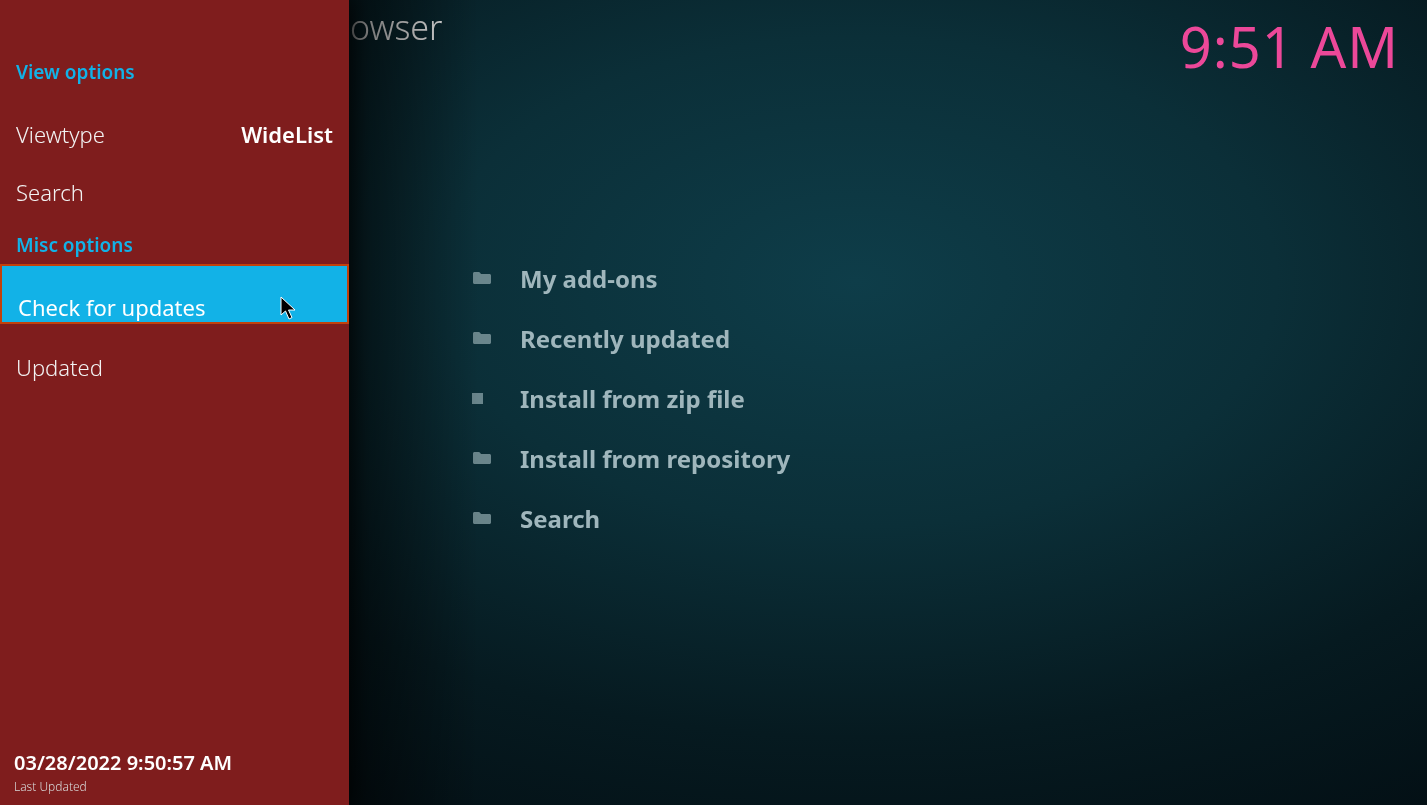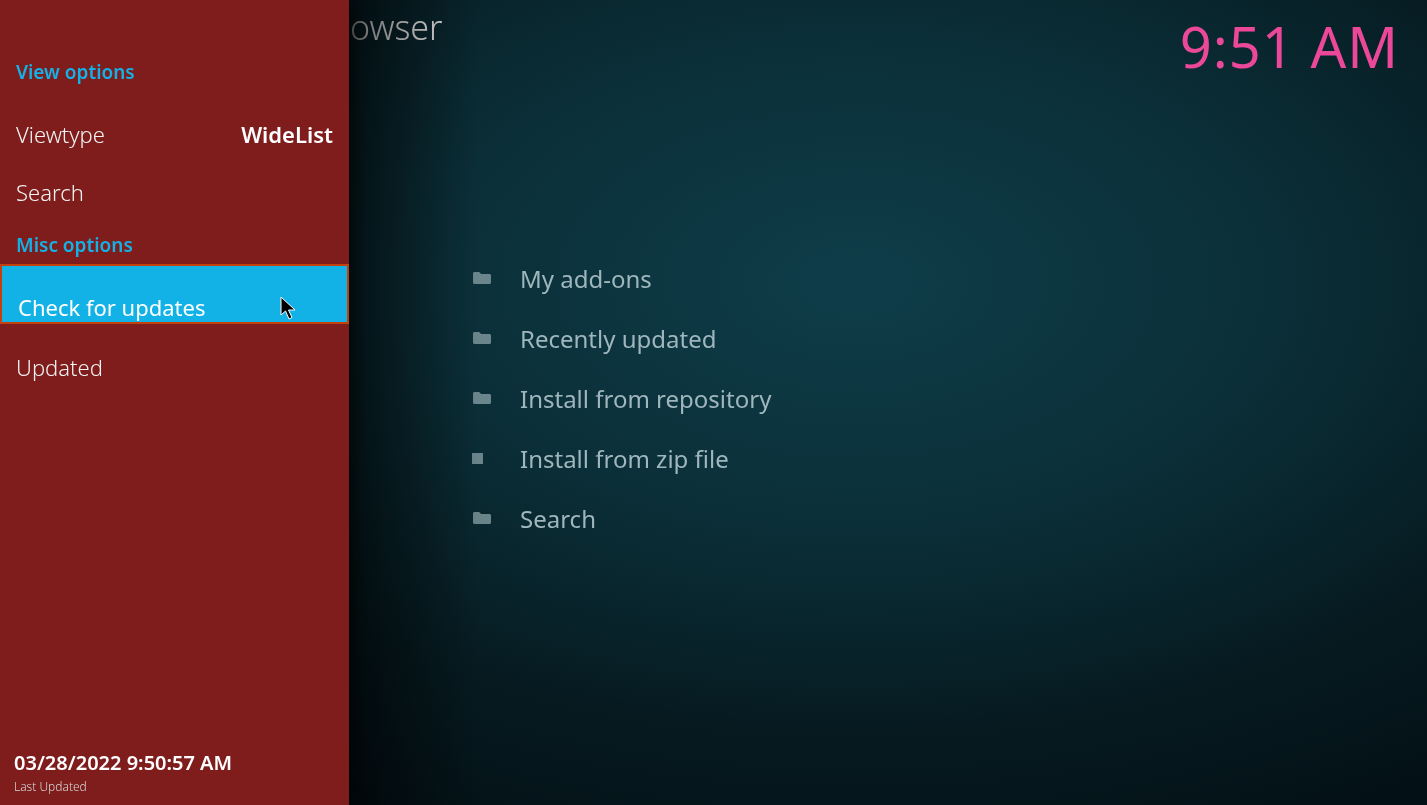--- a/index.html
+++ b/index.html
@@ -114,21 +114,21 @@
     left: 472px;
     top: 248px;
     width: 800px;
   }
   .list-item {
     display: flex;
     align-items: center;
     height: 60px;
     color: #9fb6bc;
     font-size: 24px;
-    font-weight: 400;
+    font-weight: 700;
     cursor: pointer;
   }
   .list-item .icon {
     width: 48px;
     display: flex;
     align-items: center;
     justify-content: flex-start;
     color: #8aa3a8;
   }
   .list-item .icon svg { opacity: 0.75; }
@@ -162,32 +162,32 @@
     <span class="icon">
       <svg class="folder" viewBox="0 0 20 14">
           <path d="M1 2.5C1 1.7 1.7 1 2.5 1h4.2c.5 0 .9.2 1.2.6L9 3h8.5C18.3 3 19 3.7 19 4.5v7c0 .8-.7 1.5-1.5 1.5h-15C1.7 13 1 12.3 1 11.5v-9z"></path>
         </svg>
     </span>
     <span>Recently updated</span>
   </div>
 
   <div class="list-item">
     <span class="icon">
+      <span class="zip-square"></span>
+    </span>
+    <span>Install from zip file</span>
+  </div>
+
+  <div class="list-item">
+    <span class="icon">
       <svg class="folder" viewBox="0 0 20 14">
           <path d="M1 2.5C1 1.7 1.7 1 2.5 1h4.2c.5 0 .9.2 1.2.6L9 3h8.5C18.3 3 19 3.7 19 4.5v7c0 .8-.7 1.5-1.5 1.5h-15C1.7 13 1 12.3 1 11.5v-9z"></path>
         </svg>
     </span>
     <span>Install from repository</span>
-  </div>
-
-  <div class="list-item">
-    <span class="icon">
-      <span class="zip-square"></span>
-    </span>
-    <span>Install from zip file</span>
   </div>
 
   <div class="list-item">
     <span class="icon">
       <svg class="folder" viewBox="0 0 20 14">
           <path d="M1 2.5C1 1.7 1.7 1 2.5 1h4.2c.5 0 .9.2 1.2.6L9 3h8.5C18.3 3 19 3.7 19 4.5v7c0 .8-.7 1.5-1.5 1.5h-15C1.7 13 1 12.3 1 11.5v-9z"></path>
         </svg>
     </span>
     <span>Search</span>
   </div>

